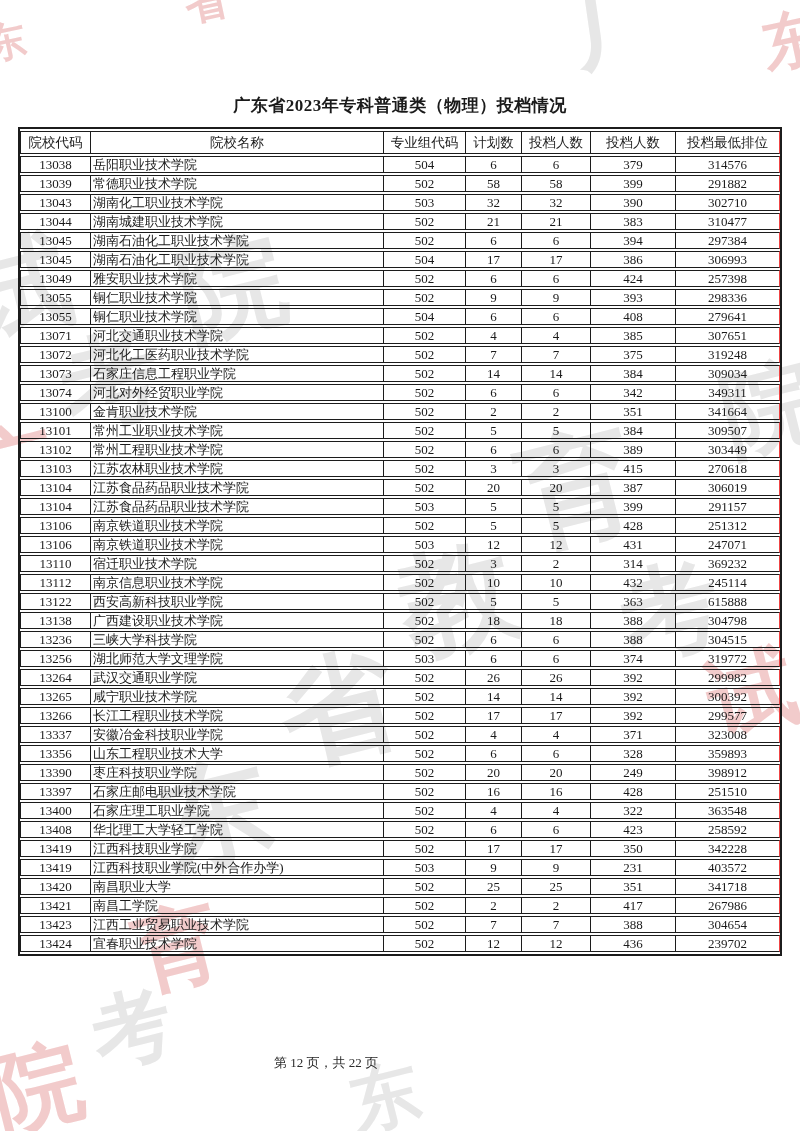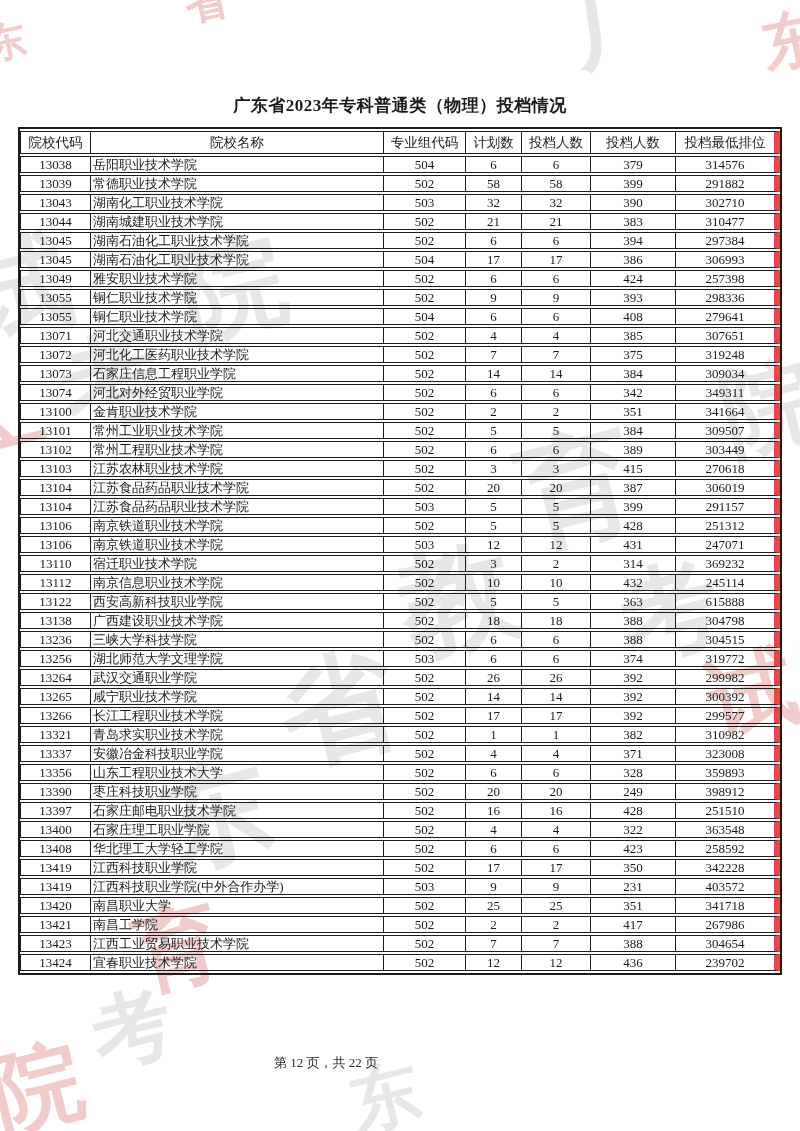--- a/index.html
+++ b/index.html
@@ -43,21 +43,21 @@
   table.grid th, table.grid td {
     border:1px solid #1c1c1c;
     border-right:none;
     background:transparent;
     text-align:center;
     font-size:13px;
     padding:0 2px;
     overflow:hidden;
     white-space:nowrap;
   }
-  table.grid th:last-child, table.grid td:last-child { border-right:6px solid #ef4444; }
+  table.grid th:last-child, table.grid td:last-child { border-right:1px solid #ef4444; }
   table.grid th { height:21px; font-weight:normal; font-size:13.5px; }
   table.grid td { height:15px; line-height:15px; }
   table.grid td.c1 { text-align:left; }
   .footer {
     position:absolute; left:0; top:1054px; width:652px;
     text-align:center;
     font-size:13px; color:#2a2a2a;
     z-index:2;
   }
 </style>
@@ -375,29 +375,20 @@
         <tr>
           <td class="c0">13266</td>
           <td class="c1">长江工程职业技术学院</td>
           <td class="c2">502</td>
           <td class="c3">17</td>
           <td class="c4">17</td>
           <td class="c5">392</td>
           <td class="c6">299577</td>
         </tr>
         <tr>
-          <td class="c0">13321</td>
-          <td class="c1">青岛求实职业技术学院</td>
-          <td class="c2">502</td>
-          <td class="c3">1</td>
-          <td class="c4">1</td>
-          <td class="c5">382</td>
-          <td class="c6">310982</td>
-        </tr>
-        <tr>
           <td class="c0">13337</td>
           <td class="c1">安徽冶金科技职业学院</td>
           <td class="c2">502</td>
           <td class="c3">4</td>
           <td class="c4">4</td>
           <td class="c5">371</td>
           <td class="c6">323008</td>
         </tr>
         <tr>
           <td class="c0">13356</td>

